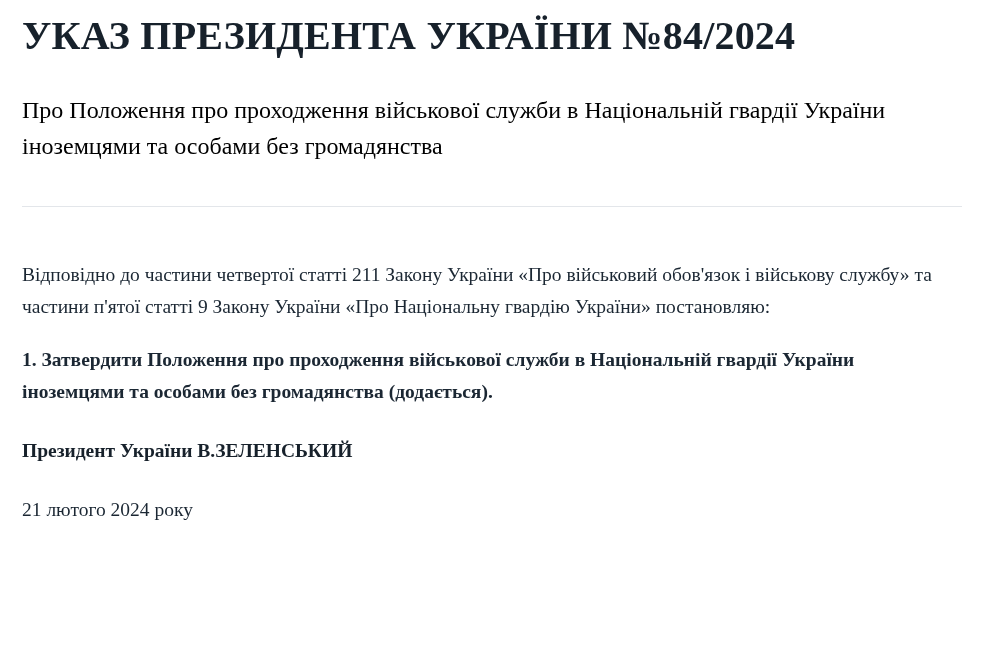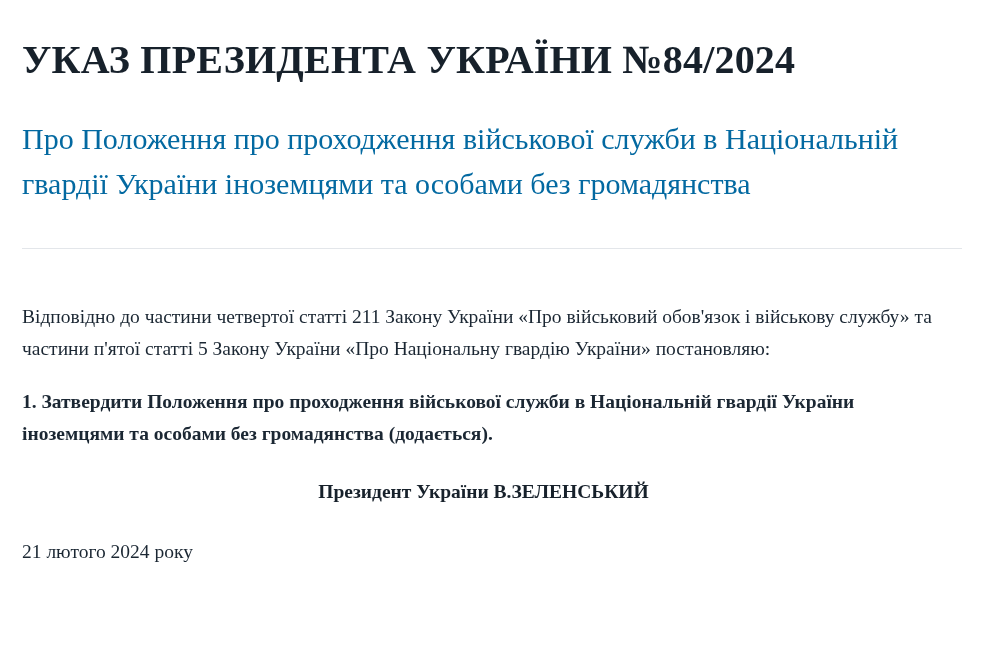--- a/index.html
+++ b/index.html
@@ -11,37 +11,37 @@
     width: 985px;
     height: 654px;
     overflow: hidden;
     font-family: "Liberation Serif", serif;
     color: #1b2733;
   }
   .page {
     box-sizing: border-box;
     width: 985px;
     height: 654px;
-    padding: 28px 40px 0 22px;
+    padding: 4px 40px 0 22px;
   }
   .doc-title {
     font-family: "Liberation Serif", serif;
     font-weight: bold;
     font-size: 40px;
     line-height: 1.18;
     letter-spacing: 0.2px;
     color: #17212b;
     margin: 8px 0 0 0;
   }
   .doc-subtitle {
     font-family: "Liberation Serif", serif;
     font-weight: normal;
-    font-size: 30px;
+    font-size: 24px;
     line-height: 1.48;
-    color: #0369a1;
+    color: #000000;
     margin: 34px 0 8px 0;
     max-width: 880px;
   }
   .divider {
     margin: 42px 0 0 0;
     border: 0;
     border-top: 1px solid #e3e6ea;
     width: 940px;
   }
   .body-text {
@@ -53,42 +53,41 @@
   }
   .p-intro { margin: 52px 0 0 0; }
   .p-item  { margin: 22px 0 0 0; font-weight: bold; }
   .signature {
     font-family: "Liberation Serif", serif;
     font-weight: bold;
     font-size: 19.5px;
     line-height: 1.5;
     color: #17212b;
     margin: 28px 0 0 0;
-    text-align: center;
   }
   .date {
     font-family: "Liberation Serif", serif;
     font-size: 19.5px;
     line-height: 1.5;
     color: #1b2733;
     margin: 30px 0 8px 0;
   }
 </style>
 </head>
 <body>
 
 <div class="page">
 
   <h1 class="doc-title">УКАЗ ПРЕЗИДЕНТА УКРАЇНИ №84/2024</h1>
 
   <h2 class="doc-subtitle">Про Положення про проходження військової служби в Національній гвардії України іноземцями та особами без громадянства</h2>
 
   <hr class="divider">
 
-  <p class="body-text p-intro">Відповідно до частини четвертої статті 211 Закону України «Про військовий обов'язок і військову службу» та частини п'ятої статті 5 Закону України «Про Національну гвардію України» постановляю:</p>
+  <p class="body-text p-intro">Відповідно до частини четвертої статті 211 Закону України «Про військовий обов'язок і військову службу» та частини п'ятої статті 9 Закону України «Про Національну гвардію України» постановляю:</p>
 
   <p class="body-text p-item">1. Затвердити Положення про проходження військової служби в Національній гвардії України іноземцями та особами без громадянства (додається).</p>
 
 
   <p class="signature">Президент України В.ЗЕЛЕНСЬКИЙ</p>
 
   <p class="date">21 лютого 2024 року</p>
 
 </div>
 

